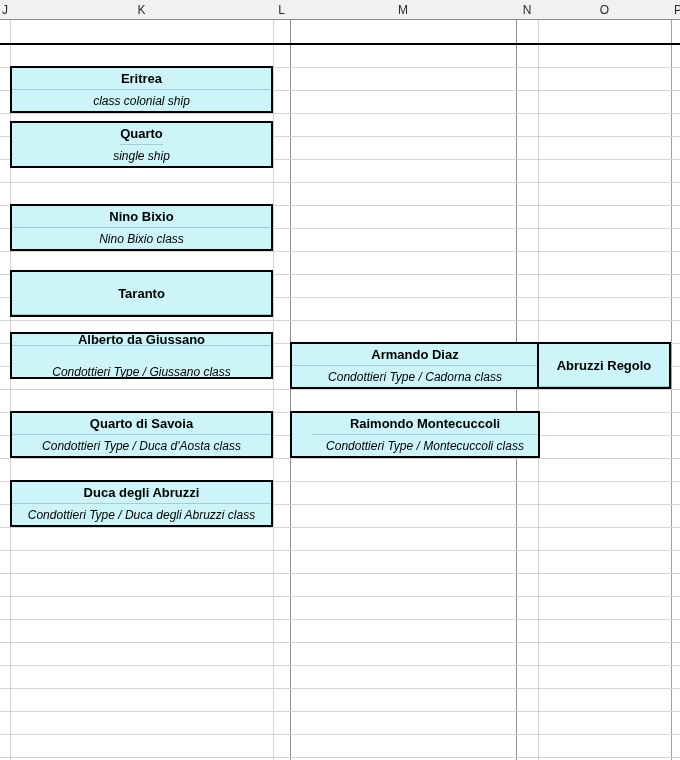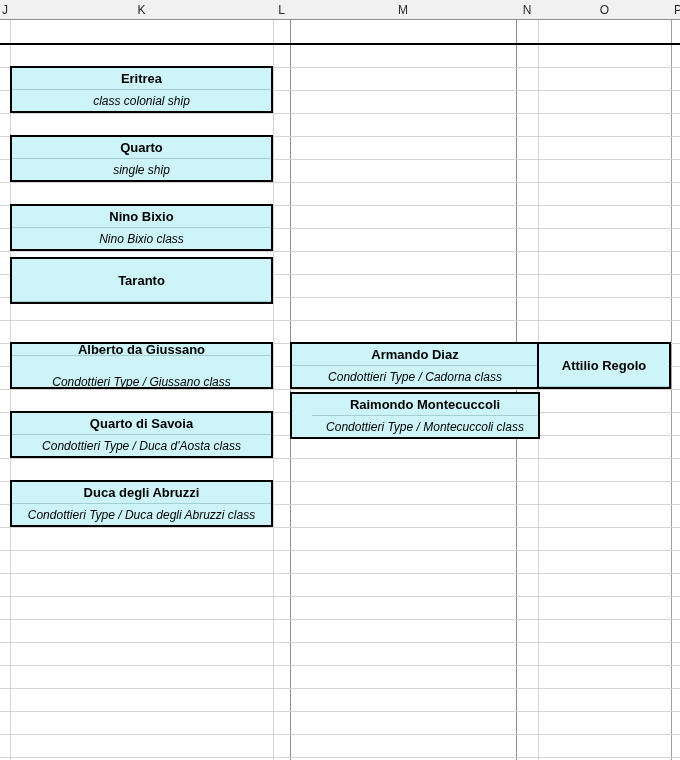--- a/index.html
+++ b/index.html
@@ -158,50 +158,50 @@
       <div class="gridline" style="left: 0px; top: 757px; width: 680px; height: 1px; background: rgb(212, 212, 212);"></div>
     </div>
 
   <div id="title-underline"></div>
 
 
   <div class="ship-box col-k" style="top:66px;">
     <div class="ship-name">Eritrea</div>
     <div class="ship-class">class colonial ship</div>
   </div>
-  <div class="ship-box col-k" style="top:135px;">
+  <div class="ship-box col-k" style="top:121px;align-items:center;">
     <div class="ship-name">Quarto</div>
     <div class="ship-class">single ship</div>
   </div>
   <div class="ship-box col-k" style="top:204px;">
     <div class="ship-name">Nino Bixio</div>
     <div class="ship-class">Nino Bixio class</div>
   </div>
-  <div class="ship-box col-k" style="top:257px;">
+  <div class="ship-box col-k" style="top:270px;">
     <div class="ship-name">Taranto</div>
   </div>
-  <div class="ship-box col-k" style="top:342px;gap:20px;">
+  <div class="ship-box col-k" style="top:332px;gap:20px;">
     <div class="ship-name">Alberto da Giussano</div>
     <div class="ship-class">Condottieri Type / Giussano class</div>
   </div>
   <div class="ship-box col-k" style="top:411px;">
     <div class="ship-name">Quarto di Savoia</div>
     <div class="ship-class">Condottieri Type / Duca d'Aosta class</div>
   </div>
   <div class="ship-box col-k" style="top:480px;">
     <div class="ship-name">Duca degli Abruzzi</div>
     <div class="ship-class">Condottieri Type / Duca degli Abruzzi class</div>
   </div>
 
   <div class="ship-box col-m" style="top:342px;">
     <div class="ship-name">Armando Diaz</div>
     <div class="ship-class">Condottieri Type / Cadorna class</div>
   </div>
-  <div class="ship-box col-m" style="top:392px;padding-left:20px;">
+  <div class="ship-box col-m" style="top:411px;padding-left:20px;">
     <div class="ship-name">Raimondo Montecuccoli</div>
     <div class="ship-class">Condottieri Type / Montecuccoli class</div>
   </div>
 
   <div class="ship-box col-o" style="top:342px;">
-    <div class="ship-name">Attilio Regolo</div>
+    <div class="ship-name">Abruzzi Regolo</div>
   </div>
 
 </div>
 
 </body></html>

